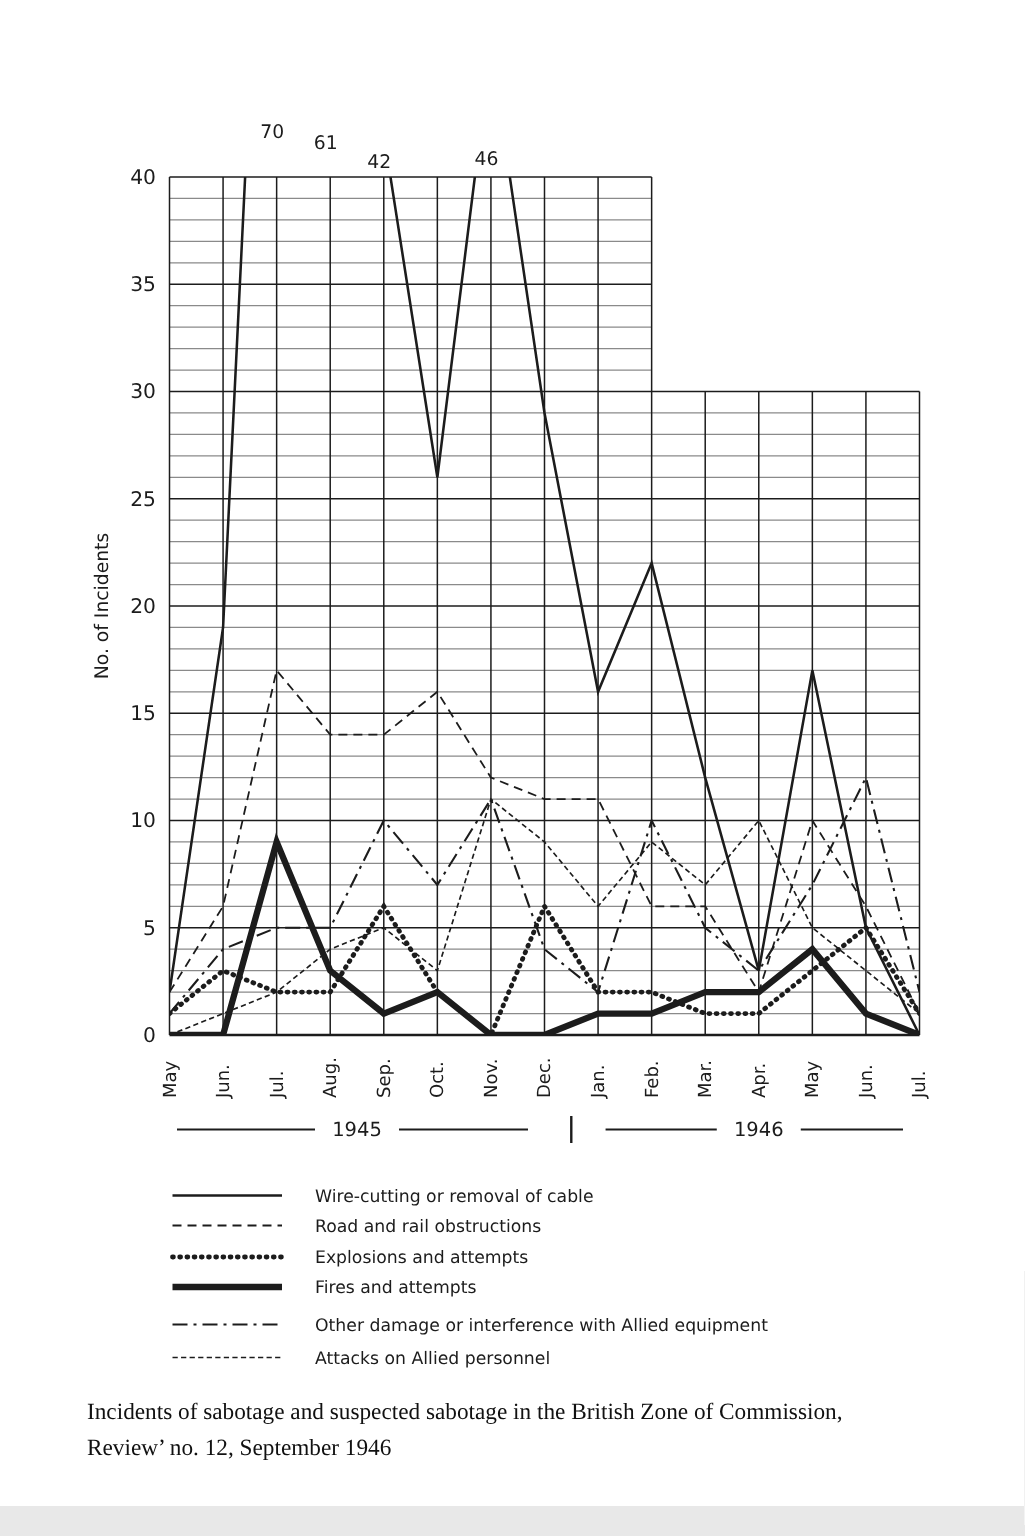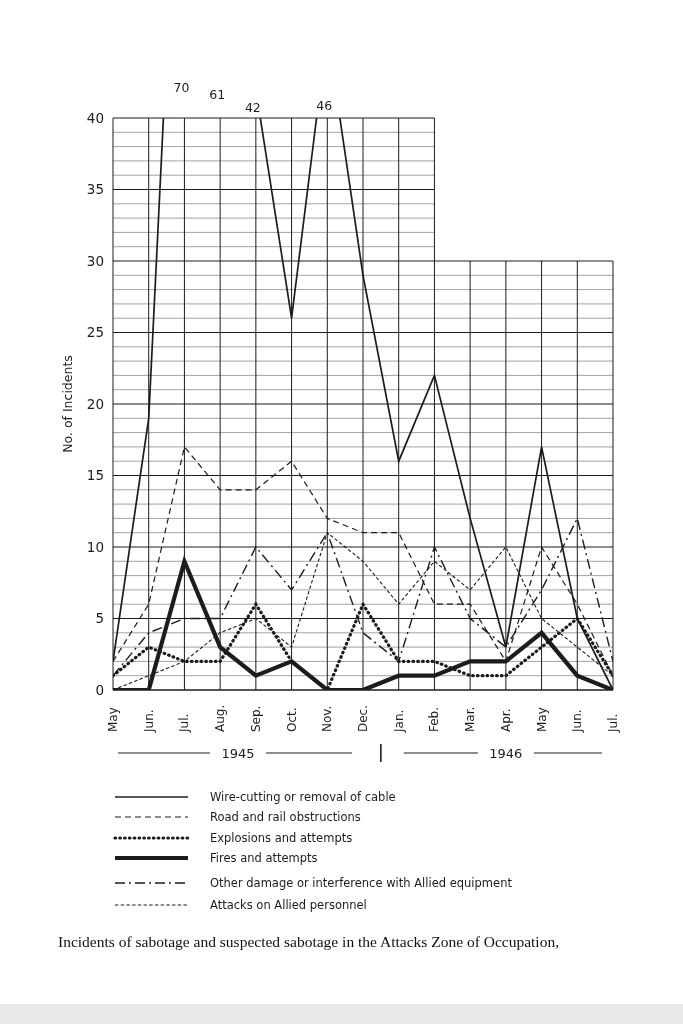--- a/index.html
+++ b/index.html
@@ -145,15 +145,16 @@
         <line x1="115" y1="905" x2="188" y2="905" stroke="#1c1c1c" stroke-width="1.1" stroke-dasharray="3.5 2.2"></line>
       </g>
       <text x="210" y="801" fill="#1c1c1c" font-family="&quot;DejaVu Sans&quot;,sans-serif" font-size="11.5">Wire-cutting or removal of cable</text>
       <text x="210" y="821" fill="#1c1c1c" font-family="&quot;DejaVu Sans&quot;,sans-serif" font-size="11.5">Road and rail obstructions</text>
       <text x="210" y="842" fill="#1c1c1c" font-family="&quot;DejaVu Sans&quot;,sans-serif" font-size="11.5">Explosions and attempts</text>
       <text x="210" y="862" fill="#1c1c1c" font-family="&quot;DejaVu Sans&quot;,sans-serif" font-size="11.5">Fires and attempts</text>
       <text x="210" y="887" fill="#1c1c1c" font-family="&quot;DejaVu Sans&quot;,sans-serif" font-size="11.5">Other damage or interference with Allied equipment</text>
       <text x="210" y="909" fill="#1c1c1c" font-family="&quot;DejaVu Sans&quot;,sans-serif" font-size="11.5">Attacks on Allied personnel</text>
     </svg>
   <div class="caption">
-    <div>Incidents of sabotage and suspected sabotage in the Attacks Zone of Occupation,</div>
+    <div>Incidents of sabotage and suspected sabotage in the British Zone of Commission,</div>
+    <div>Review’ no. 12, September 1946</div>
   </div>
 </div>
 
 </body></html>

